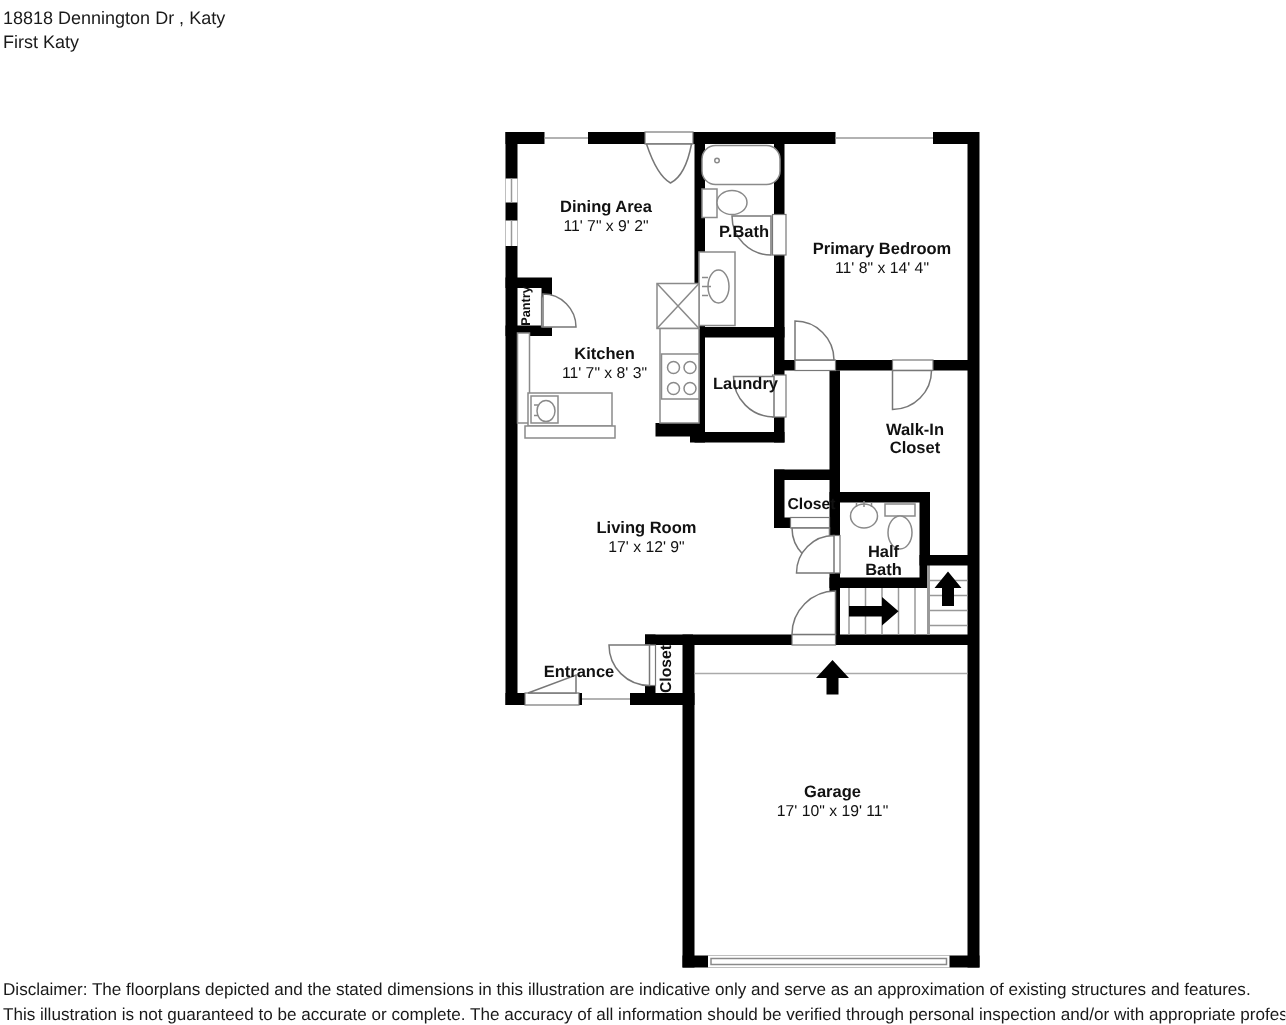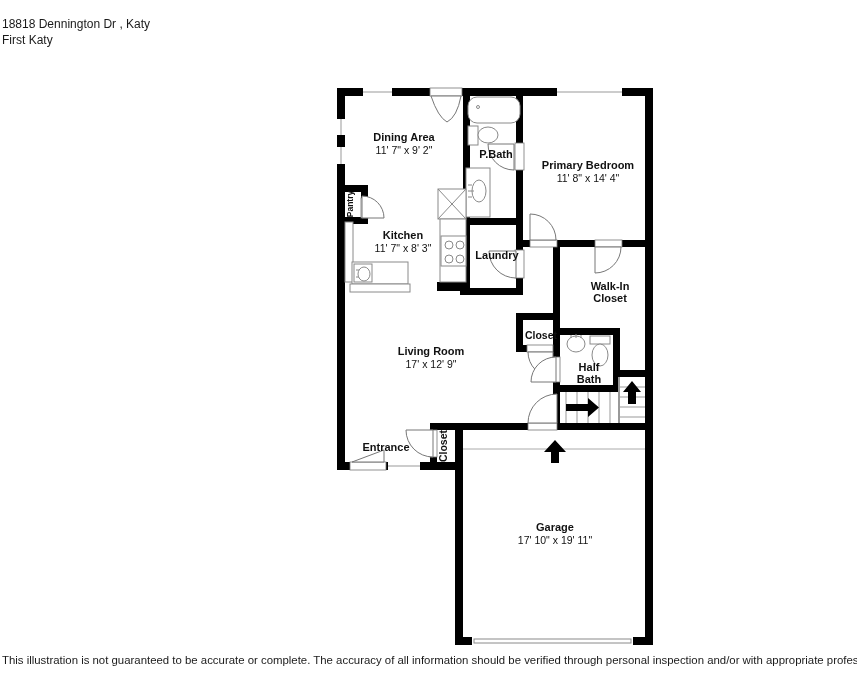--- a/index.html
+++ b/index.html
@@ -6,21 +6,21 @@
   .page {
     position: relative;
     width: 857px;
     height: 683px;
     background: #ffffff;
     font-family: "Liberation Sans", sans-serif;
     overflow: hidden;
   }
   .header {
     position: absolute;
-    top: 16px;
+    top: 4px;
     left: 2px;
     color: #1a1a1a;
     font-size: 12px;
     line-height: 16px;
   }
   .plan-svg {
     position: absolute;
     inset: 0;
   }
   .disclaimer {
@@ -225,16 +225,17 @@
 
       <text class="room-name" x="555" y="531">Garage</text>
       <text class="room-dims" x="555" y="544">17' 10" x 19' 11"</text>
 
       <text class="room-name-xs" x="353" y="204" transform="rotate(-90 353 204)">Pantry</text>
       <text class="room-name-sm" x="447" y="446" transform="rotate(-90 447 446)">Closet</text>
     </g>
   </svg>
 
   <div class="disclaimer">
+    <div>Disclaimer: The floorplans depicted and the stated dimensions in this illustration are indicative only and serve as an approximation of existing structures and features.</div>
     <div>This illustration is not guaranteed to be accurate or complete. The accuracy of all information should be verified through personal inspection and/or with appropriate professionals</div>
   </div>
 
 </div>
 
 </body></html>

